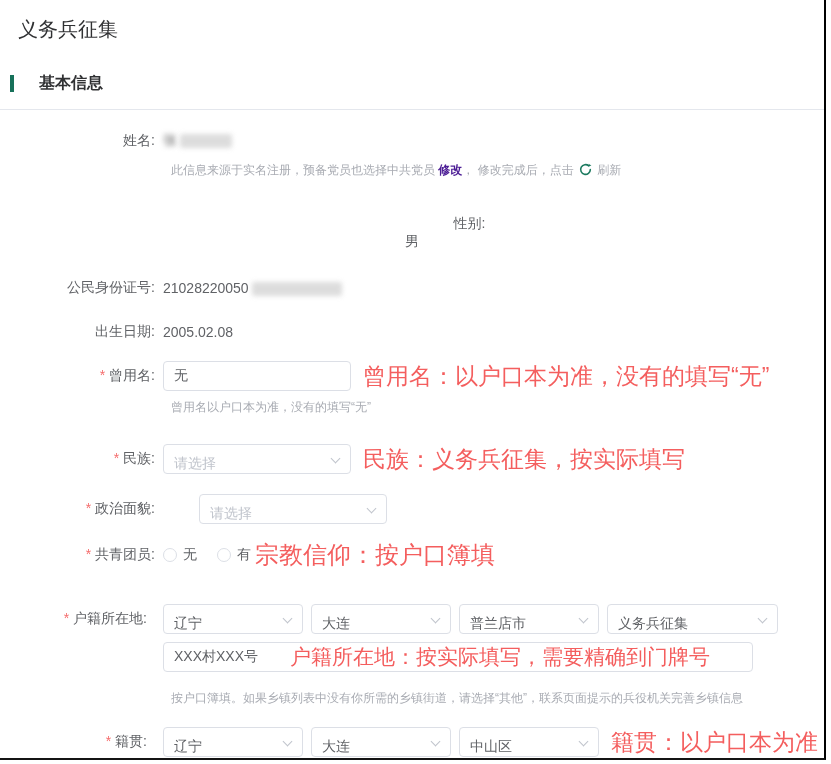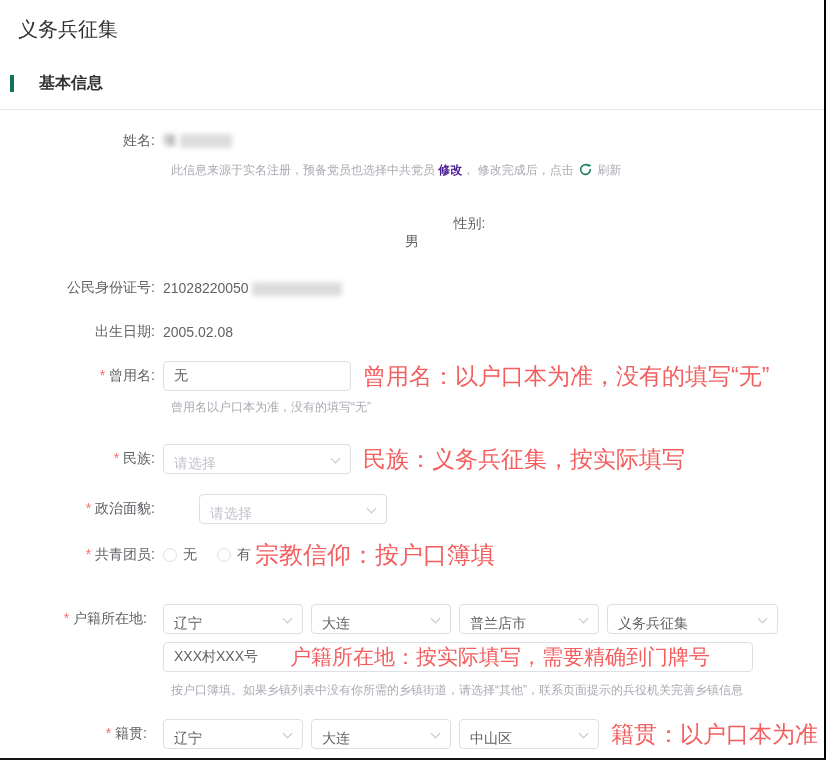--- a/index.html
+++ b/index.html
@@ -99,21 +99,21 @@
   .r-gender   { margin-top: 36px; flex-direction: column; }
   .r-id       { margin-top: 28px; }
   .r-birth    { margin-top: 26px; }
   .r-former   { margin-top: 20px; }
   .h-former   { margin-top: 8px; }
   .r-ethnic   { margin-top: 28px; }
   .r-political{ margin-top: 20px; gap: 36px; }
   .r-religion { margin-top: 16px; }
   .r-hukou    { margin-top: 34px; }
   .r-addr     { margin-top: 8px; }
-  .h-hukou    { margin-top: 10px; }
+  .h-hukou    { margin-top: 18px; }
   .r-native   { margin-top: 20px; }
 </style>
 </head>
 <body>
 
 <div class="page">
 
   <div class="page-title">义务兵征集</div>
 
   <div class="section-head">

